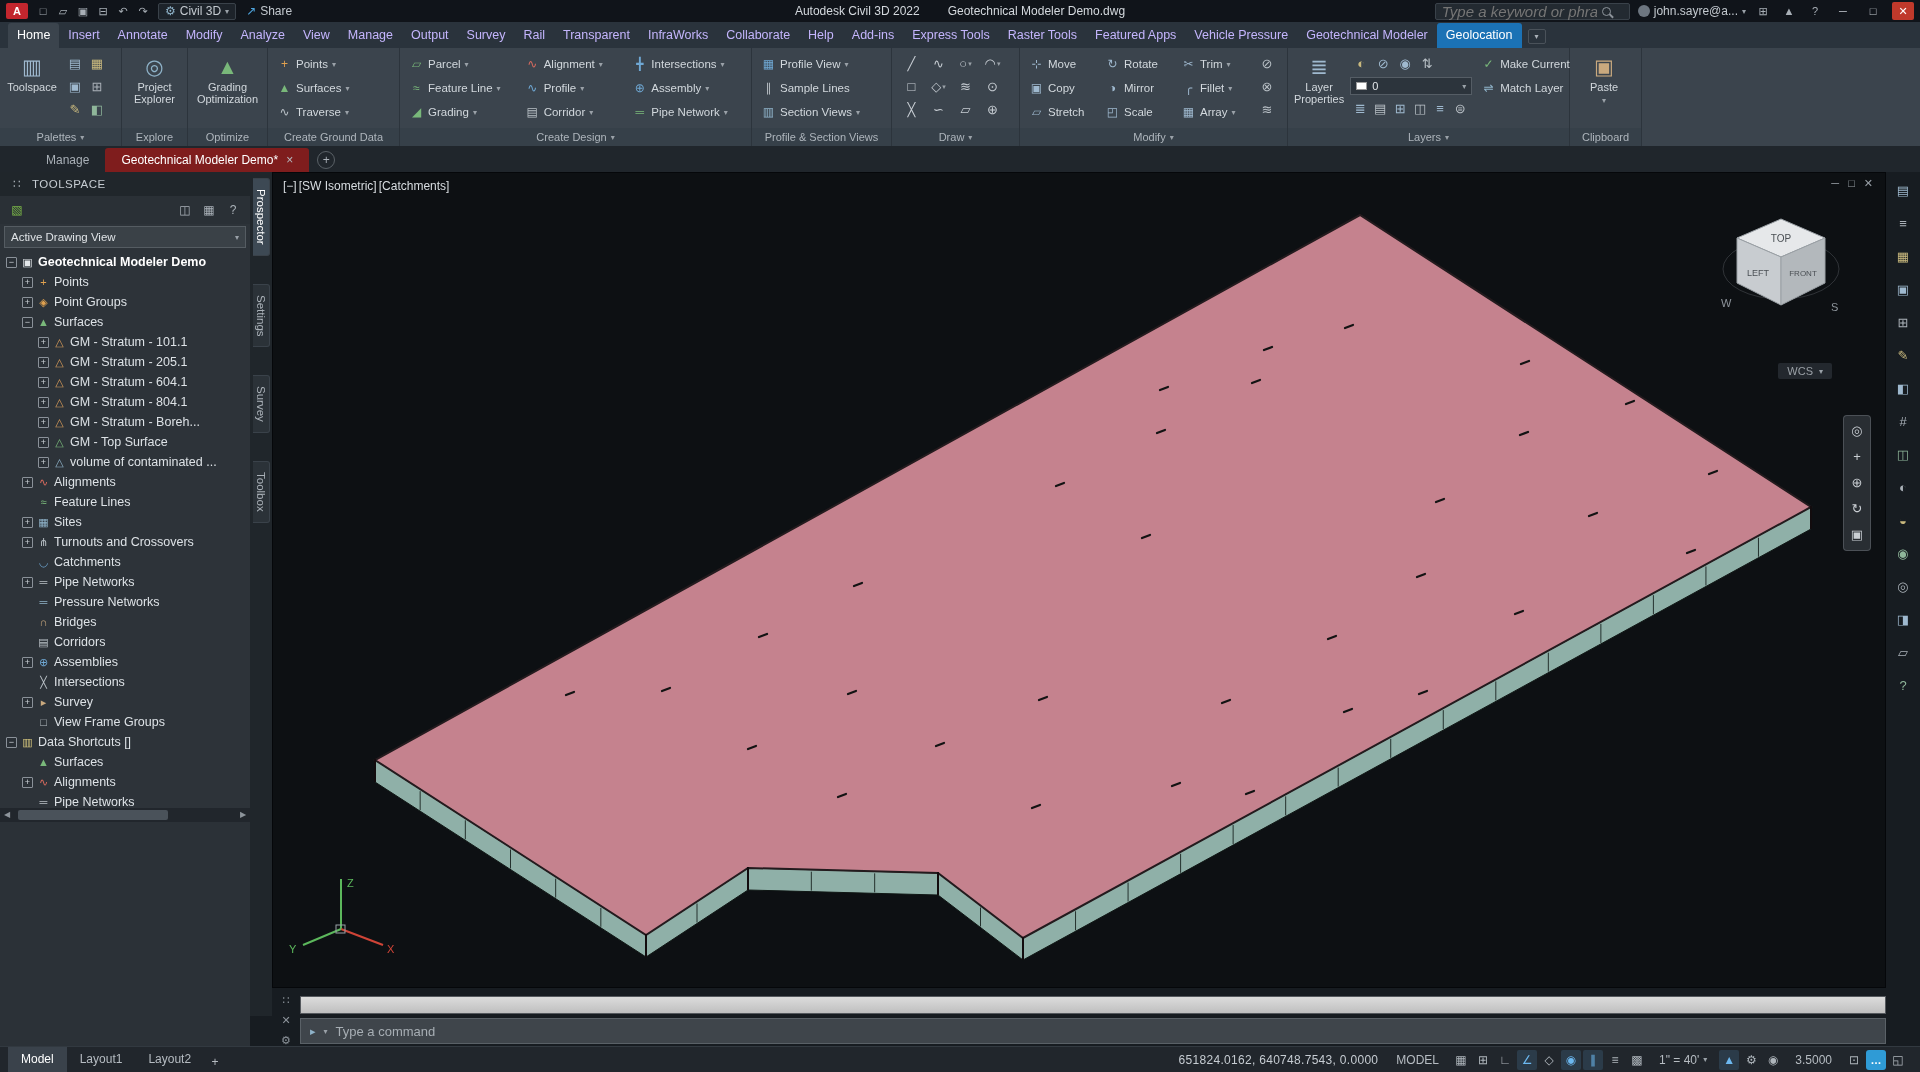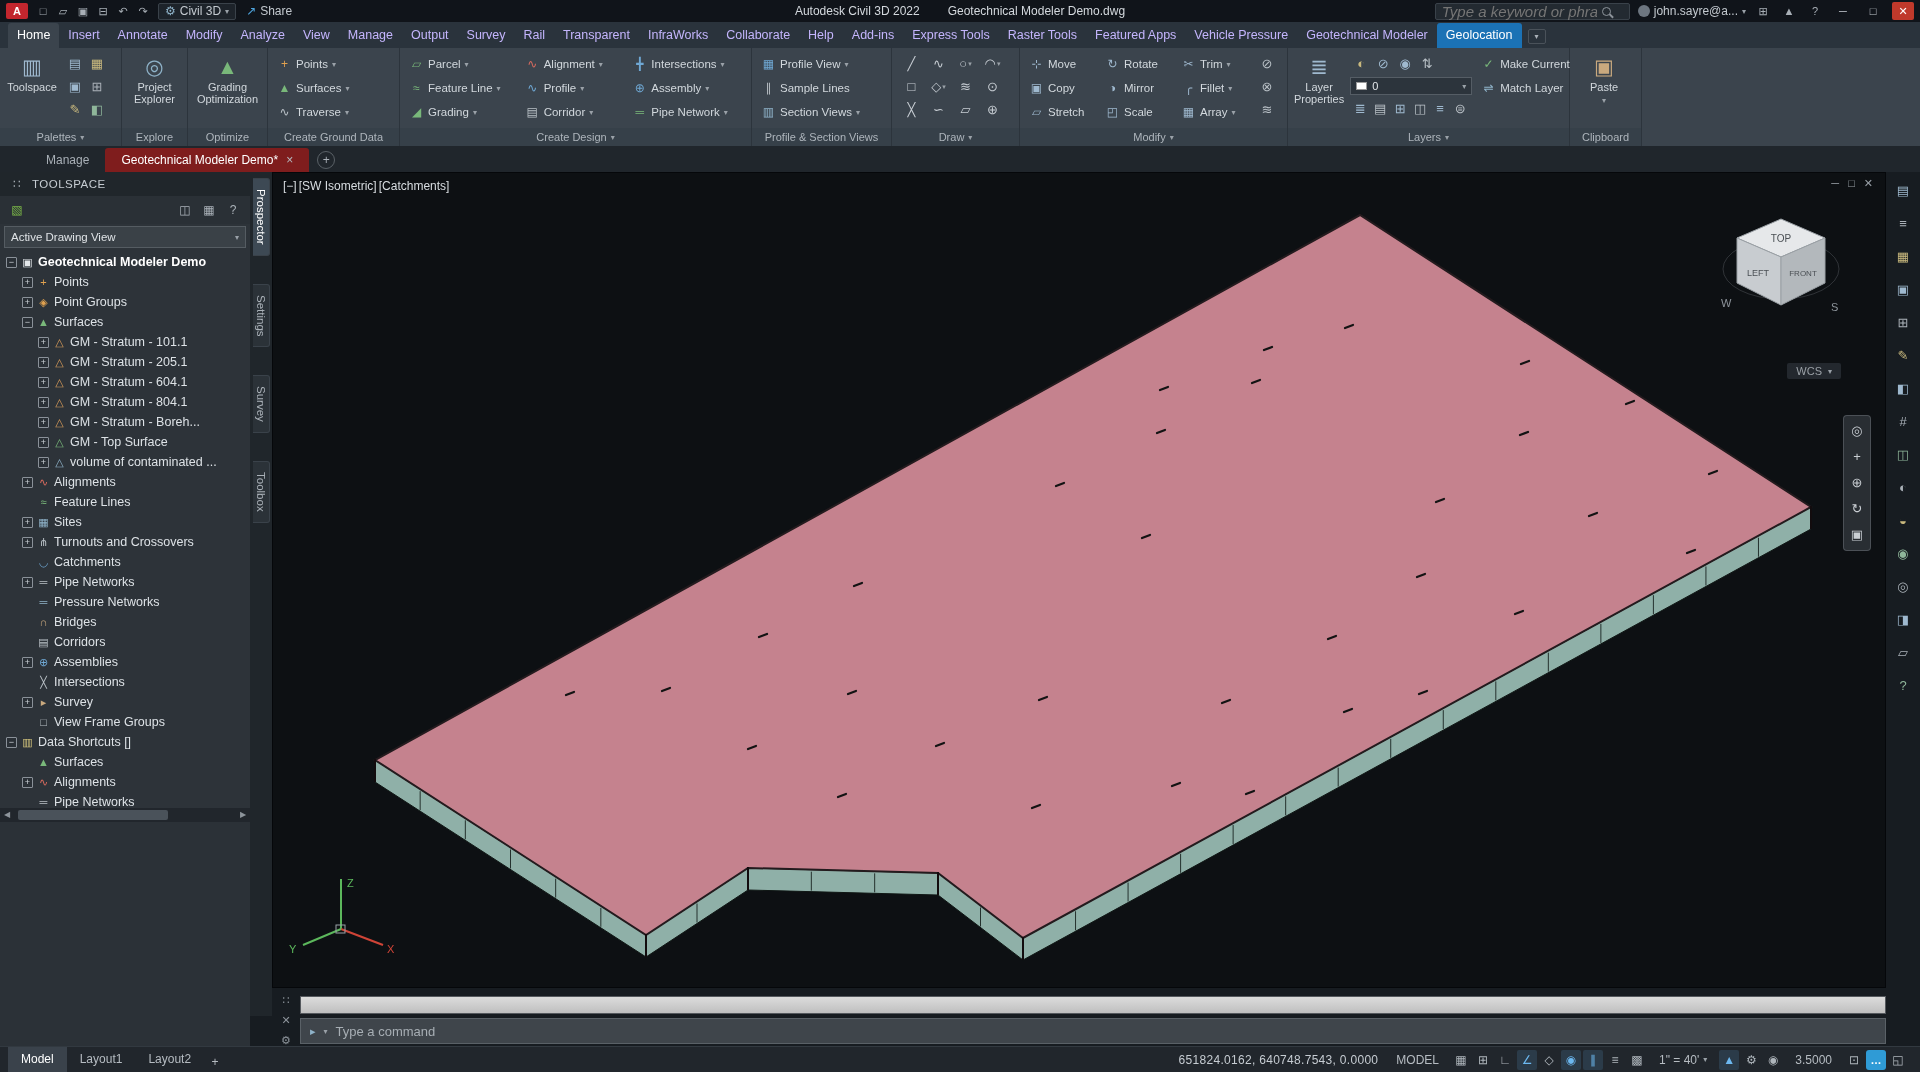--- a/index.html
+++ b/index.html
@@ -83,21 +83,21 @@
 .vtab.active{background:#3d4954;color:#fff}
 
 
 #viewport{position:absolute;left:272px;top:172px;width:1614px;height:816px;background:#0d1013;border:1px solid #05070a;overflow:hidden;z-index:10}
 #vp-svg{position:absolute;left:0;top:0}
 #vp-label{position:absolute;left:10px;top:6px;font-size:12px;color:#d8dde1;display:flex;gap:2px;z-index:12}
 #vp-label span{cursor:pointer}
 #vp-winbtns{position:absolute;right:12px;top:4px;color:#9aa1a8;font-size:11px;display:flex;gap:9px;z-index:12}
 #vp-winbtns span{cursor:pointer}
 #viewcube{position:absolute;right:38px;top:34px;z-index:12}
-#wcs{position:absolute;right:44px;top:190px;background:rgba(42,48,54,.78);color:#9aa0a6;font-size:11px;padding:2px 9px;border-radius:2px;display:flex;gap:6px;align-items:center;z-index:12;cursor:pointer}
+#wcs{position:absolute;right:53px;top:190px;background:rgba(42,48,54,.78);color:#9aa0a6;font-size:11px;padding:2px 9px;border-radius:2px;display:flex;gap:6px;align-items:center;z-index:12;cursor:pointer}
 #navbar{position:absolute;right:14px;top:242px;width:28px;background:rgba(70,76,84,.5);border:1px solid rgba(140,146,152,.35);border-radius:4px;display:flex;flex-direction:column;align-items:center;padding:8px 0;gap:12px;color:#c9ced3;font-size:13px;z-index:12}
 .navicon{cursor:pointer;line-height:14px}
 #ucs{position:absolute;left:8px;bottom:28px;z-index:12}
 
 
 #sidestrip{position:absolute;right:0;top:172px;width:34px;height:874px;background:#171c21;display:flex;flex-direction:column;align-items:center;padding-top:12px;gap:19px;font-size:13px;z-index:20}
 .stripicon{cursor:pointer;line-height:14px}
 
 
 #cmd-icons{position:absolute;left:274px;top:994px;width:24px;display:flex;flex-direction:column;gap:7px;align-items:center;color:#8d949b;font-size:11px;z-index:21}

